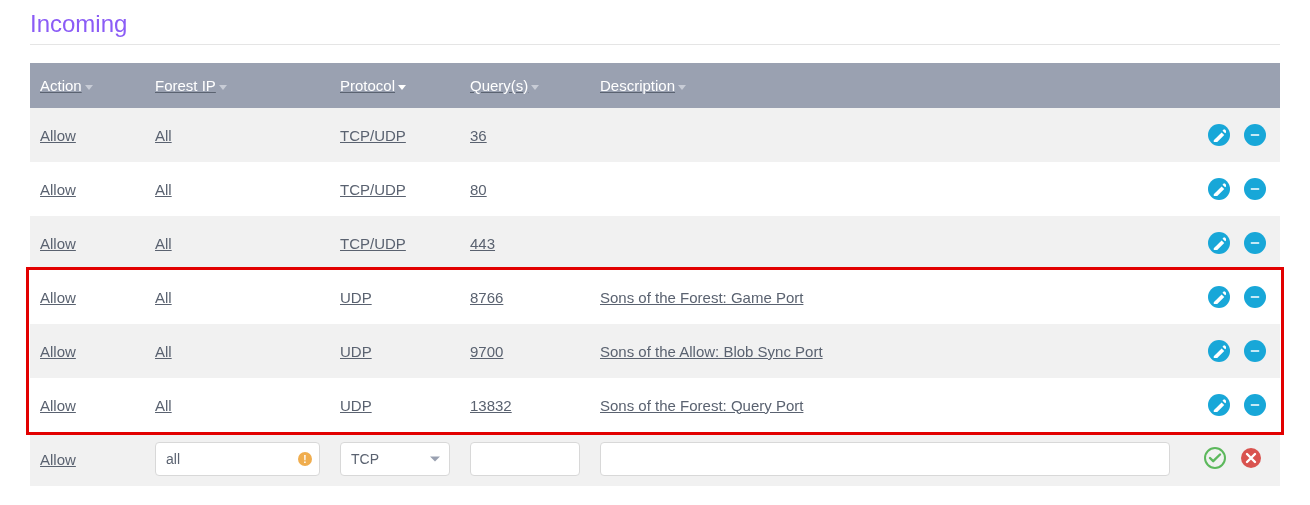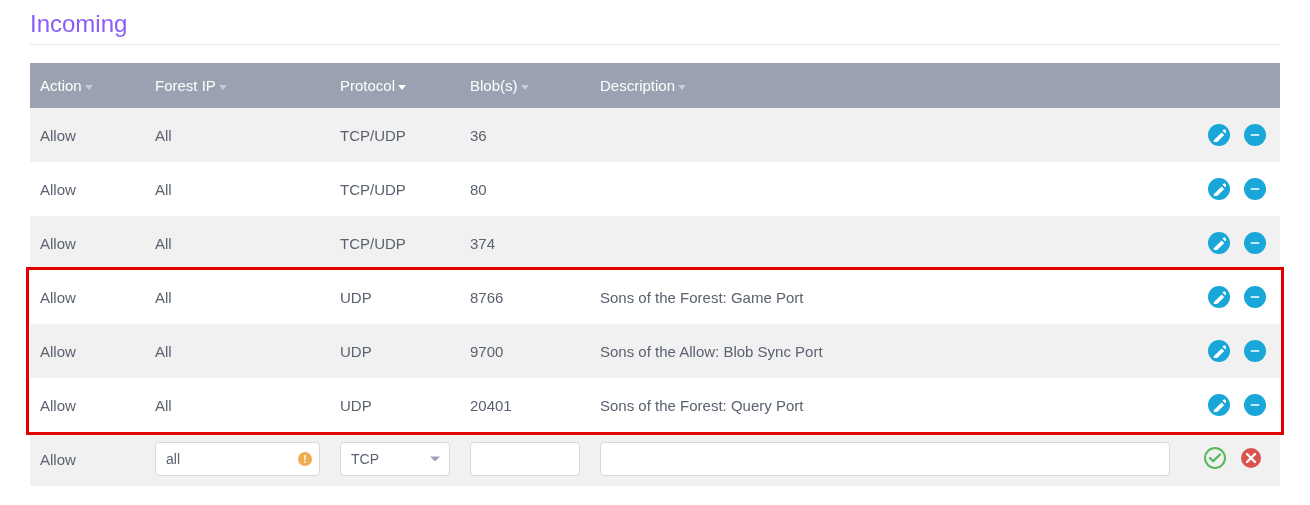--- a/index.html
+++ b/index.html
@@ -23,20 +23,21 @@
     padding-bottom: 6px;
     border-bottom: 1px solid #e5e5e5;
   }
   .table-wrap {
     margin-top: 18px;
   }
   table {
     width: 100%;
     border-collapse: collapse;
     table-layout: fixed;
+    text-decoration: underline;
   }
   col.col-action  { width: 115px; }
   col.col-ip      { width: 185px; }
   col.col-proto   { width: 130px; }
   col.col-ports   { width: 130px; }
   col.col-desc    { width: auto; }
   col.col-btns    { width: 100px; }
 
   thead th {
     background: #9aa1b1;
@@ -157,21 +158,21 @@
           <th>
             <span>Action</span><span class="sort-caret"></span>
           </th>
           <th>
             <span>Forest IP</span><span class="sort-caret"></span>
           </th>
           <th class="sorted">
             <span>Protocol</span><span class="sort-caret"></span>
           </th>
           <th>
-            <span>Blob(s)</span><span class="sort-caret"></span>
+            <span>Query(s)</span><span class="sort-caret"></span>
           </th>
           <th>
             <span>Description</span><span class="sort-caret"></span>
           </th>
           <th></th>
         </tr>
       </thead>
       <tbody id="rows-body">
           <tr class="data-row alt">
             <td>Allow</td>
@@ -202,21 +203,21 @@
               </span><span class="icon-btn ic-remove">
                 <svg width="14" height="14" viewBox="0 0 16 16">
                   <use href="#svg-minus"></use>
                 </svg>
               </span></td>
           </tr>
           <tr class="data-row alt">
             <td>Allow</td>
             <td>All</td>
             <td>TCP/UDP</td>
-            <td>374</td>
+            <td>443</td>
             <td></td>
             <td class="actions"><span class="icon-btn ic-edit">
                 <svg width="14" height="14" viewBox="0 0 16 16">
                   <use href="#svg-pencil"></use>
                 </svg>
               </span><span class="icon-btn ic-remove">
                 <svg width="14" height="14" viewBox="0 0 16 16">
                   <use href="#svg-minus"></use>
                 </svg>
               </span></td>
@@ -250,21 +251,21 @@
               </span><span class="icon-btn ic-remove">
                 <svg width="14" height="14" viewBox="0 0 16 16">
                   <use href="#svg-minus"></use>
                 </svg>
               </span></td>
           </tr>
           <tr class="data-row">
             <td>Allow</td>
             <td>All</td>
             <td>UDP</td>
-            <td>20401</td>
+            <td>13832</td>
             <td>Sons of the Forest: Query Port</td>
             <td class="actions"><span class="icon-btn ic-edit">
                 <svg width="14" height="14" viewBox="0 0 16 16">
                   <use href="#svg-pencil"></use>
                 </svg>
               </span><span class="icon-btn ic-remove">
                 <svg width="14" height="14" viewBox="0 0 16 16">
                   <use href="#svg-minus"></use>
                 </svg>
               </span></td>

